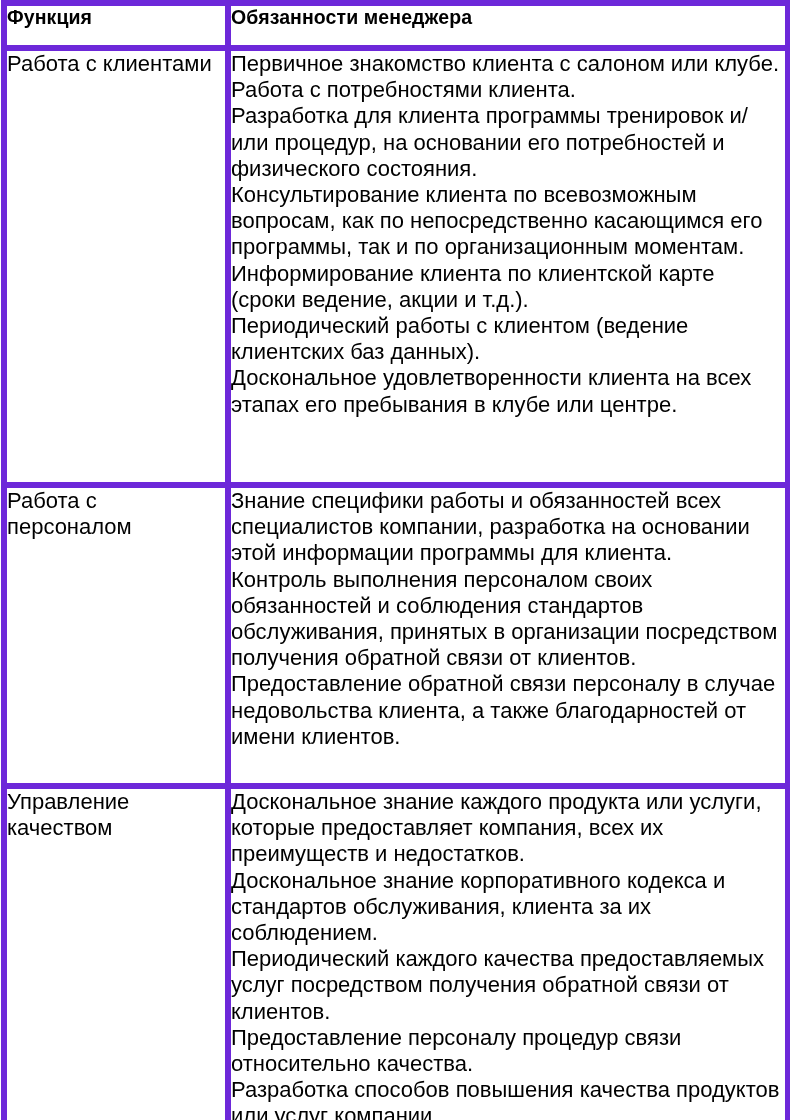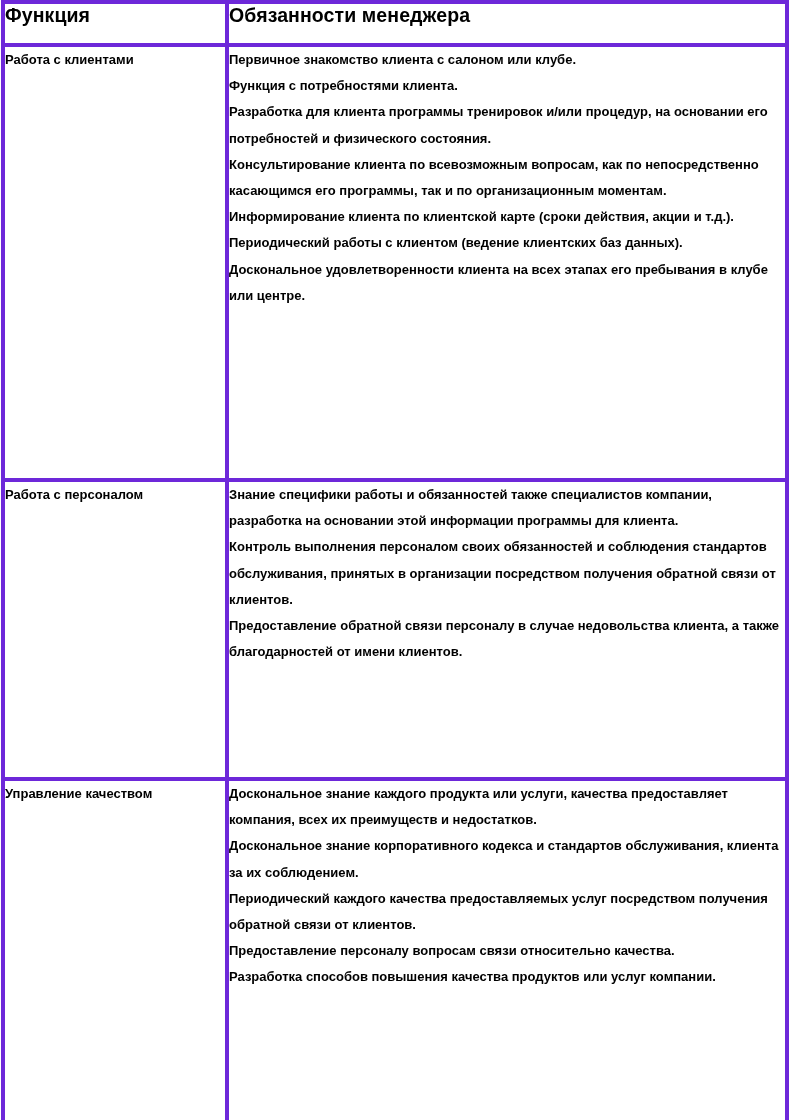--- a/index.html
+++ b/index.html
@@ -24,21 +24,21 @@
 
   table.duties-table {
     border-collapse: collapse;
     width: 784px;
     table-layout: fixed;
     border: 0;
   }
 
   table.duties-table td,
   table.duties-table th {
-    border: 4px solid #6d28d9;
+    border: 6px solid #6d28d9;
     padding: 0;
     margin: 0;
     vertical-align: top;
   }
 
   
   col.col-function { width: 224px; }
   col.col-duties   { width: 560px; }
 
   
@@ -51,23 +51,23 @@
     padding: 6px 8px 7px 10px;
     vertical-align: middle;
     background: #ffffff;
     letter-spacing: 0.1px;
   }
   thead th.h-duties {
   }
 
   
   tbody td {
-    font-size: 13px;
+    font-size: 22px;
     line-height: 26.2px;
-    font-weight: bold;
+    font-weight: normal;
   }
 
   td.cell-function {
     vertical-align: middle;
     padding: 6px 6px 6px 10px;
   }
 
   td.cell-duties {
     vertical-align: top;
     padding: 11px 6px 10px 13px;
@@ -97,44 +97,44 @@
         <th class="h-function">Функция</th>
         <th class="h-duties">Обязанности менеджера</th>
       </tr>
     </thead>
     <tbody>
 
       <tr class="row-clients">
         <td class="cell-function">Работа с клиентами</td>
         <td class="cell-duties">
           <span class="duty-line">Первичное знакомство клиента с салоном или клубе.</span>
-          <span class="duty-line">Функция с потребностями клиента.</span>
+          <span class="duty-line">Работа с потребностями клиента.</span>
           <span class="duty-line">Разработка для клиента программы тренировок и/или процедур, на основании его потребностей и физического состояния.</span>
           <span class="duty-line">Консультирование клиента по всевозможным вопросам, как по непосредственно касающимся его программы, так и по организационным моментам.</span>
-          <span class="duty-line">Информирование клиента по клиентской карте (сроки действия, акции и т.д.).</span>
+          <span class="duty-line">Информирование клиента по клиентской карте (сроки ведение, акции и т.д.).</span>
           <span class="duty-line">Периодический работы с клиентом (ведение клиентских баз данных).</span>
           <span class="duty-line">Доскональное удовлетворенности клиента на всех этапах его пребывания в клубе или центре.</span>
         </td>
       </tr>
 
       <tr class="row-staff">
         <td class="cell-function">Работа с персоналом</td>
         <td class="cell-duties">
-          <span class="duty-line">Знание специфики работы и обязанностей также специалистов компании, разработка на основании этой информации программы для клиента.</span>
+          <span class="duty-line">Знание специфики работы и обязанностей всех специалистов компании, разработка на основании этой информации программы для клиента.</span>
           <span class="duty-line">Контроль выполнения персоналом своих обязанностей и соблюдения стандартов обслуживания, принятых в организации посредством получения обратной связи от клиентов.</span>
           <span class="duty-line">Предоставление обратной связи персоналу в случае недовольства клиента, а также благодарностей от имени клиентов.</span>
         </td>
       </tr>
 
       <tr class="row-quality">
         <td class="cell-function">Управление качеством</td>
         <td class="cell-duties">
-          <span class="duty-line">Доскональное знание каждого продукта или услуги, качества предоставляет компания, всех их преимуществ и недостатков.</span>
+          <span class="duty-line">Доскональное знание каждого продукта или услуги, которые предоставляет компания, всех их преимуществ и недостатков.</span>
           <span class="duty-line">Доскональное знание корпоративного кодекса и стандартов обслуживания, клиента за их соблюдением.</span>
           <span class="duty-line">Периодический каждого качества предоставляемых услуг посредством получения обратной связи от клиентов.</span>
-          <span class="duty-line">Предоставление персоналу вопросам связи относительно качества.</span>
+          <span class="duty-line">Предоставление персоналу процедур связи относительно качества.</span>
           <span class="duty-line">Разработка способов повышения качества продуктов или услуг компании.</span>
         </td>
       </tr>
 
     </tbody>
   </table>
 </div>
 
 </body></html>

